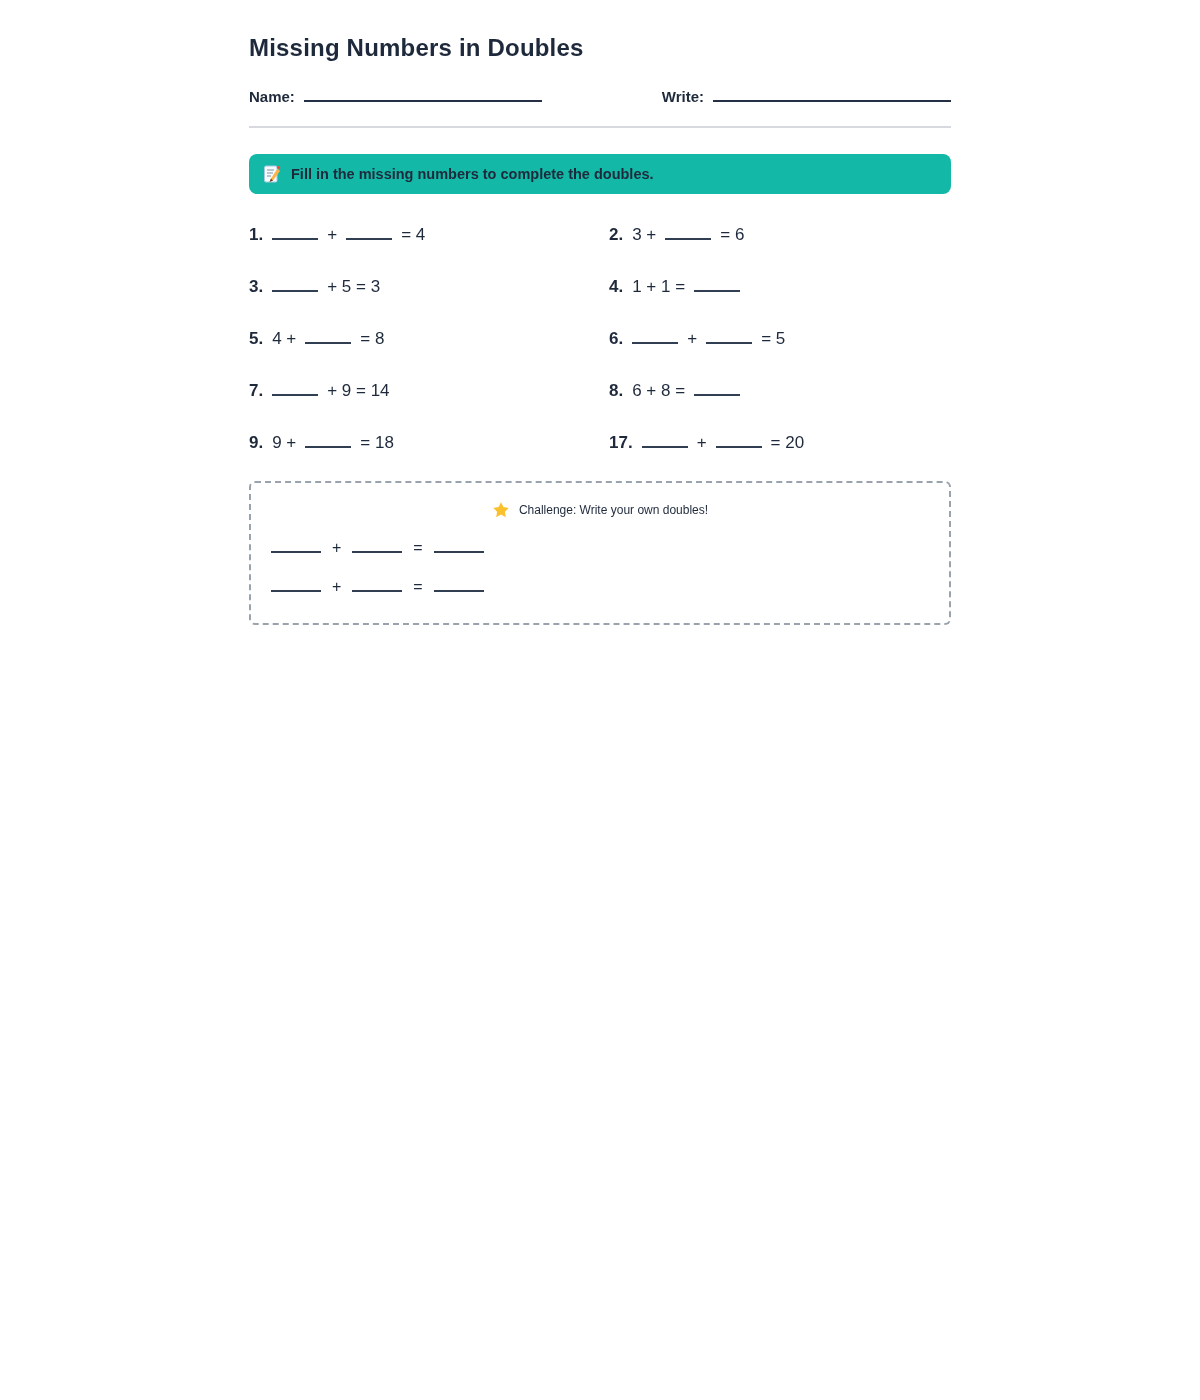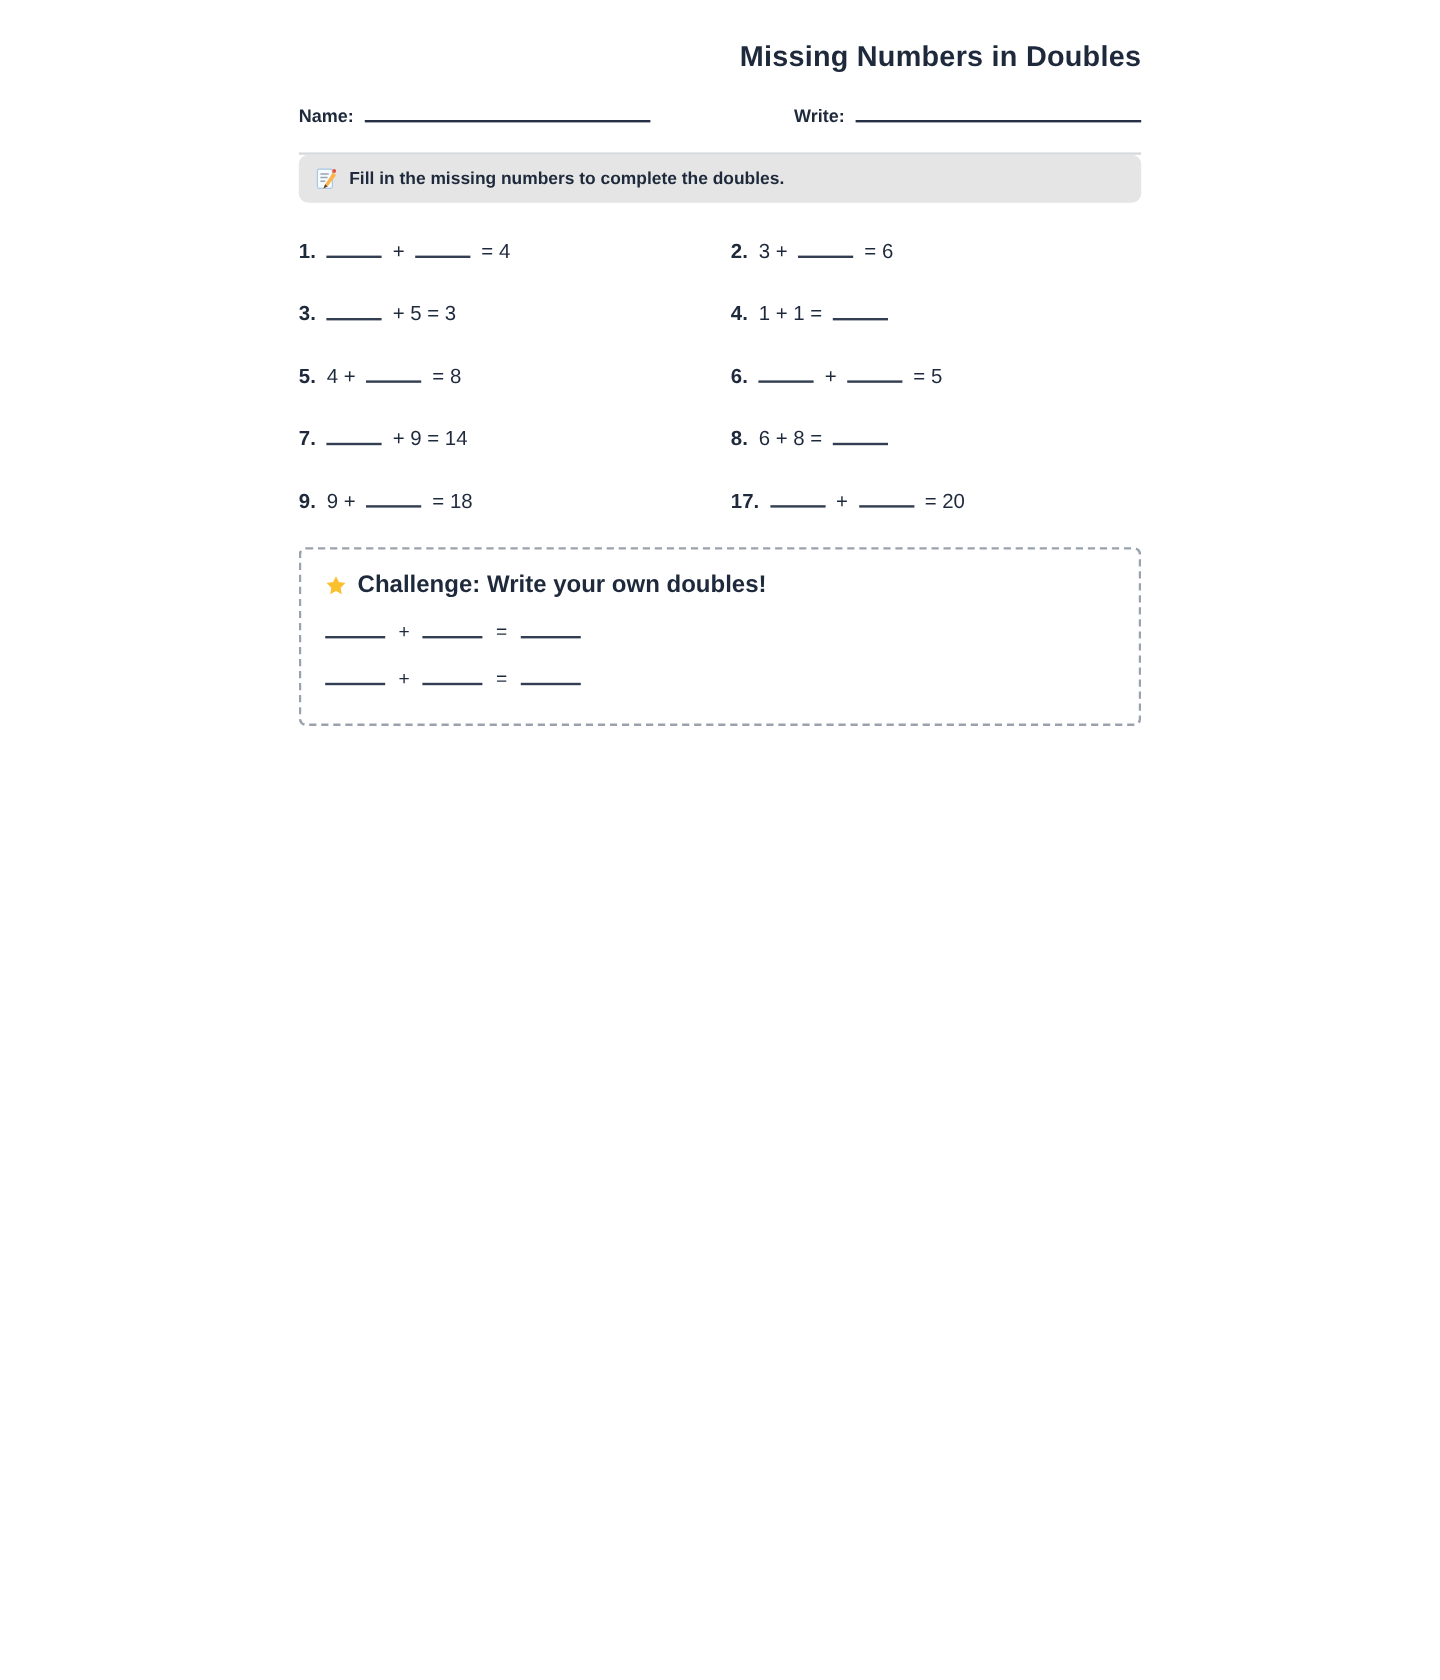--- a/index.html
+++ b/index.html
@@ -4,46 +4,46 @@
 <style>
   * { box-sizing: border-box; margin: 0; padding: 0; }
   html, body { background: #ffffff; }
   body {
     width: 1200px; height: 1400px;
     font-family: "Liberation Sans", "DejaVu Sans", sans-serif;
     color: #1e293b;
   }
   .page { width: 702px; margin: 0 auto; padding-top: 34px; }
 
-  .title { font-size: 24px; font-weight: 700; text-align: right; letter-spacing: .2px; }
+  .title { font-size: 24px; font-weight: 700; text-align: left; letter-spacing: .2px; }
 
   .name-date-row { display: flex; justify-content: space-between; margin-top: 26px; font-size: 15px; gap: 29px; }
   .field { display: flex; align-items: baseline; gap: 9px; }
   .label { font-weight: 700; }
   .write-line { display: inline-block; width: 238px; height: 14px;
                 border-bottom: 2px solid #253046; margin-bottom: -3px; }
 
   .divider { border: none; border-top: 2px solid #d6dade; margin-top: 21px; }
 
-  .banner { display: flex; align-items: center; gap: 10px; 
-            background: #e5e5e5; border-radius: 8px; padding: 11px 14px;
+  .banner { display: flex; align-items: center; gap: 10px; margin-top: 26px;
+            background: #14b8a6; border-radius: 8px; padding: 11px 14px;
             font-size: 14.5px; font-weight: 700; }
   .icon { display: inline-flex; flex: none; }
 
   .problems { display: grid; grid-template-columns: 360px 1fr; row-gap: 30px;
               margin-top: 30px; font-size: 17px; line-height: 22px; }
   .problem { display: flex; align-items: baseline; column-gap: 9px; }
   .pnum { font-weight: 700; }
   .blank { display: inline-block; width: 46px; height: 12px;
            border-bottom: 2px solid #323e52; margin-bottom: -3px; }
 
   .challenge { margin-top: 27px; border: 2px dashed #9aa2ad; border-radius: 6px;
                padding: 18px 20px 26px; }
   .challenge-head { display: flex; align-items: center; gap: 9px;
-                    font-size: 20px; font-weight: 700; }
+                    font-size: 12px; font-weight: 400; justify-content: center; }
   .challenge-row { display: flex; align-items: baseline; column-gap: 11px;
                    margin-top: 18px; font-size: 16px; line-height: 21px; }
   .challenge-row .blank { width: 50px; }
 </style>
 </head>
 <body>
 
 <div class="page">
 
   <h1 class="title">Missing Numbers in Doubles</h1>

